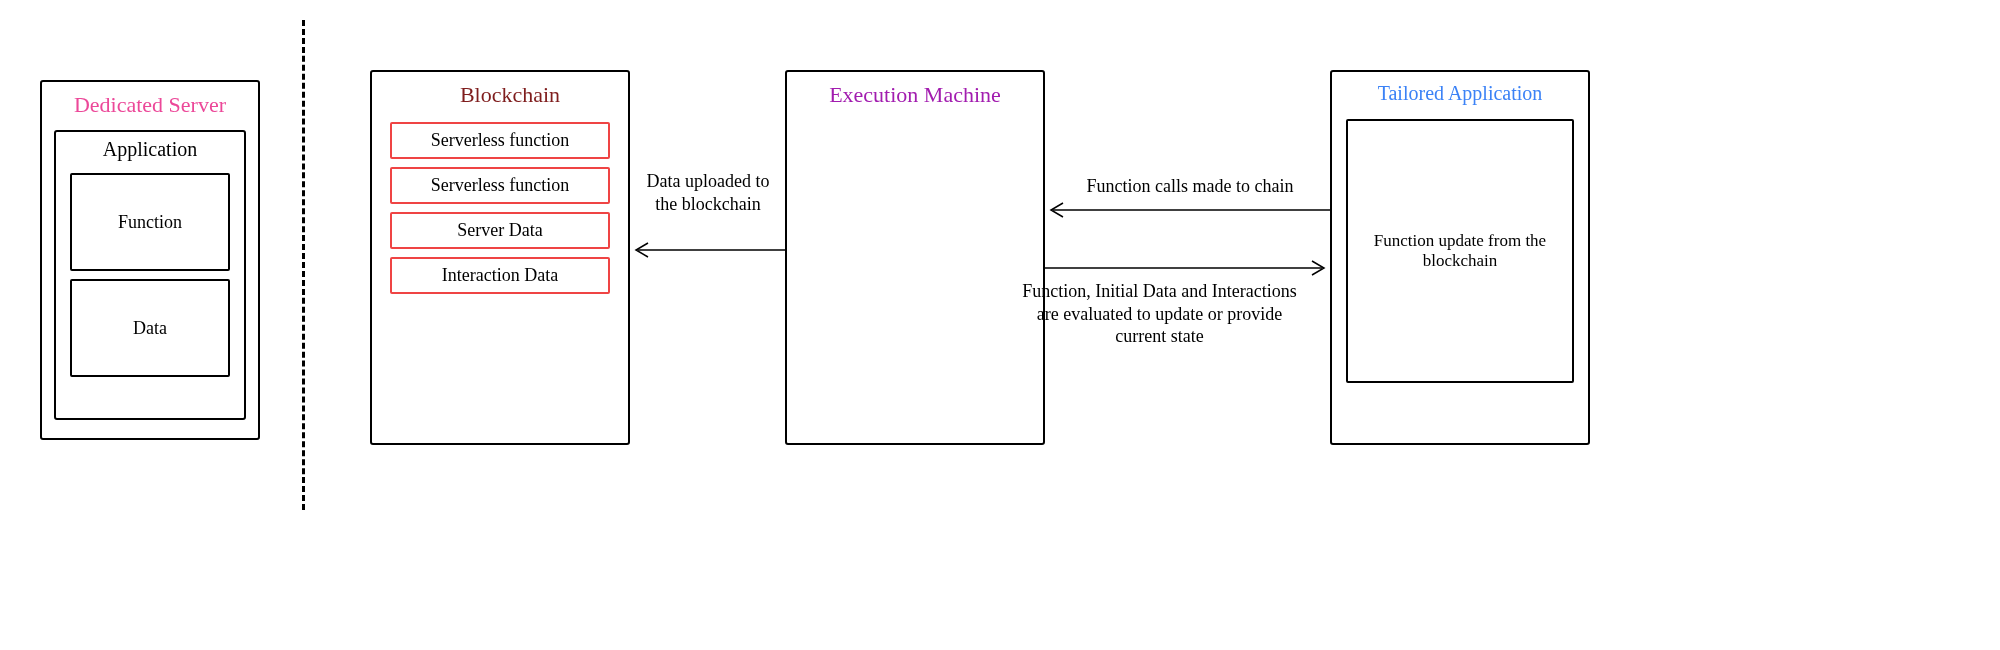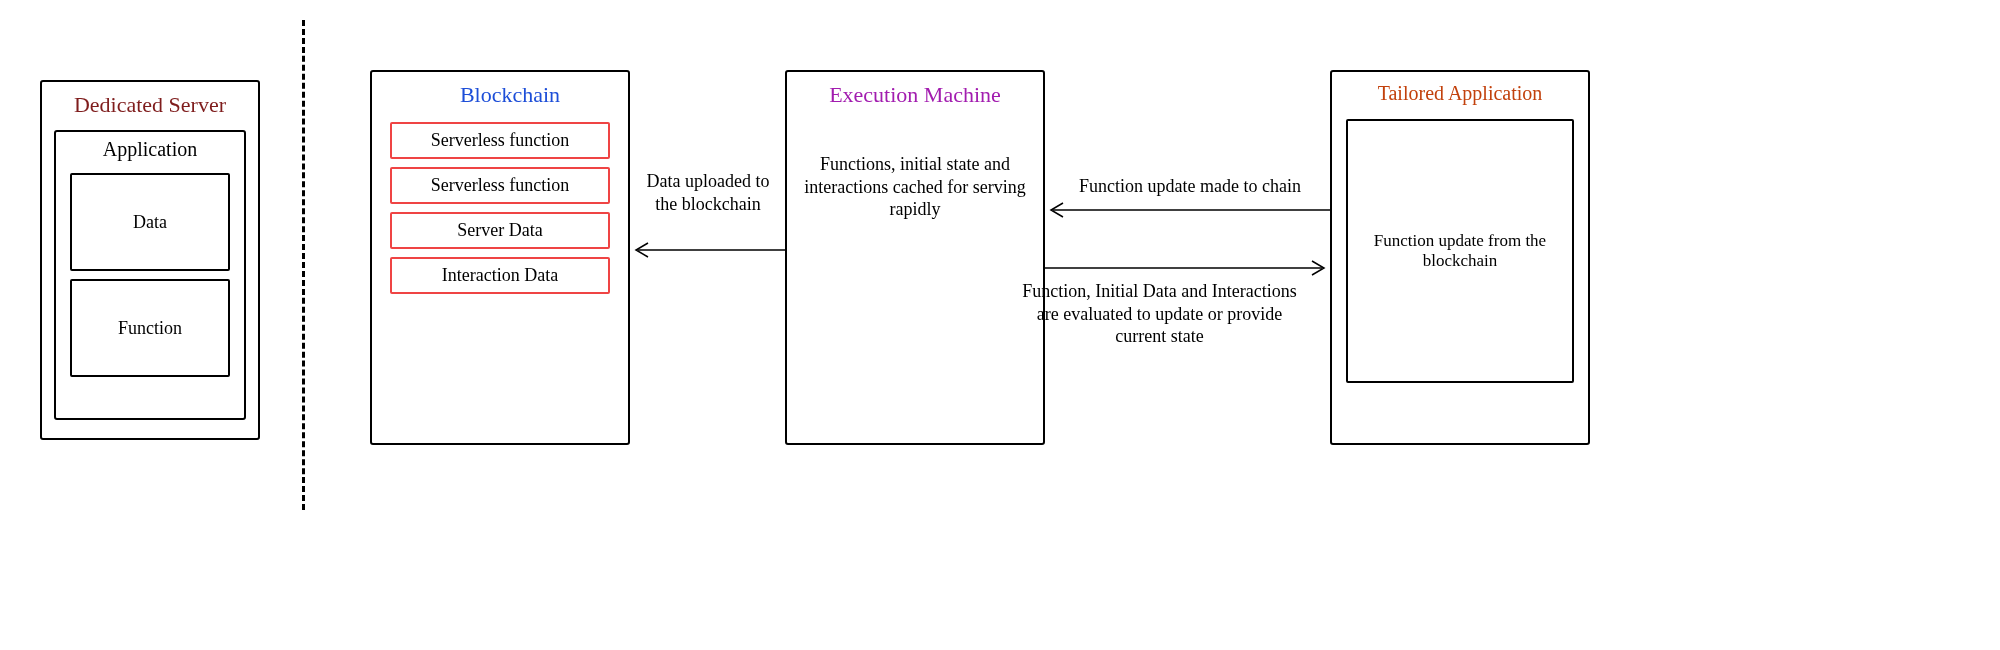--- a/index.html
+++ b/index.html
@@ -53,66 +53,65 @@
     position: absolute;
     left: 302px;
     top: 20px;
     height: 490px;
     border-left: 3px dashed #000;
   }
   svg.arrow {
     position: absolute;
     overflow: visible;
   }
-  .c-red    { color: #7f1d1d; }
-  .c-green  { color: #1d4ed8; padding-left: 24px; }
+  .c-red    { color: #ec4899; }
+  .c-green  { color: #7f1d1d; padding-left: 24px; }
   .c-purple { color: #a21caf; }
-  .c-blue   { color: #c2410c; }
+  .c-blue   { color: #3b82f6; }
 </style>
 </head>
 <body>
 
 <div class="divider"></div>
 
 <div class="box" style="left:40px; top:80px; width:220px; height:360px;">
   <div class="title c-red">Dedicated Server</div>
   <div class="box" style="position:relative; left:auto; top:auto; margin:6px 12px 12px 12px; height:290px; border-width:2px;">
     <div style="text-align:center; font-size:20px; padding:6px 0 4px 0;">Application</div>
+    <div class="inner-box" style="height:78px;">Function</div>
     <div class="inner-box" style="height:78px;">Data</div>
-    <div class="inner-box" style="height:78px;">Function</div>
   </div>
 </div>
 
 <div class="box" style="left:370px; top:70px; width:260px; height:375px;">
   <div class="title c-green">Blockchain</div>
   <div class="small-item">Serverless function</div>
   <div class="small-item">Serverless function</div>
   <div class="small-item">Server Data</div>
   <div class="small-item">Interaction Data</div>
 </div>
 
 <div class="box" style="left:785px; top:70px; width:260px; height:375px;">
   <div class="title c-purple" style="line-height:1.15;">Execution Machine</div>
-  <div class="note" style="position:relative; left:auto; top:auto; margin-top:40px; padding:0 16px;">Functions, initial state and interactions cached for serving rapidly</div>
 </div>
 
 <div class="box" style="left:1330px; top:70px; width:260px; height:375px;">
   <div class="title c-blue" style="font-size:20px;">Tailored Application</div>
   <div class="inner-box" style="height:260px; font-size:17px; padding:0 10px;">Function update from the blockchain</div>
 </div>
 
 <svg class="arrow" style="left:630px; top:240px;" width="155" height="20">
   <line x1="155" y1="10" x2="8" y2="10" stroke="#000" stroke-width="1.5"></line>
   <polyline points="18,3 6,10 18,17" fill="none" stroke="#000" stroke-width="1.5"></polyline>
 </svg>
 <div class="note" style="left:638px; top:170px; width:140px;">Data uploaded to the blockchain</div>
 
 <svg class="arrow" style="left:1045px; top:200px;" width="285" height="20">
   <line x1="285" y1="10" x2="8" y2="10" stroke="#000" stroke-width="1.5"></line>
   <polyline points="18,3 6,10 18,17" fill="none" stroke="#000" stroke-width="1.5"></polyline>
 </svg>
-<div class="note" style="left:1055px; top:175px; width:270px;">Function update made to chain</div>
+<div class="note" style="left:1055px; top:175px; width:270px;">Function calls made to chain</div>
 
 <svg class="arrow" style="left:1045px; top:258px;" width="285" height="20">
   <line x1="0" y1="10" x2="277" y2="10" stroke="#000" stroke-width="1.5"></line>
   <polyline points="267,3 279,10 267,17" fill="none" stroke="#000" stroke-width="1.5"></polyline>
 </svg>
 <div class="note" style="left:1022px; top:280px; width:275px;">Function, Initial Data and Interactions are evaluated to update or provide current state</div>
 
 </body></html>

